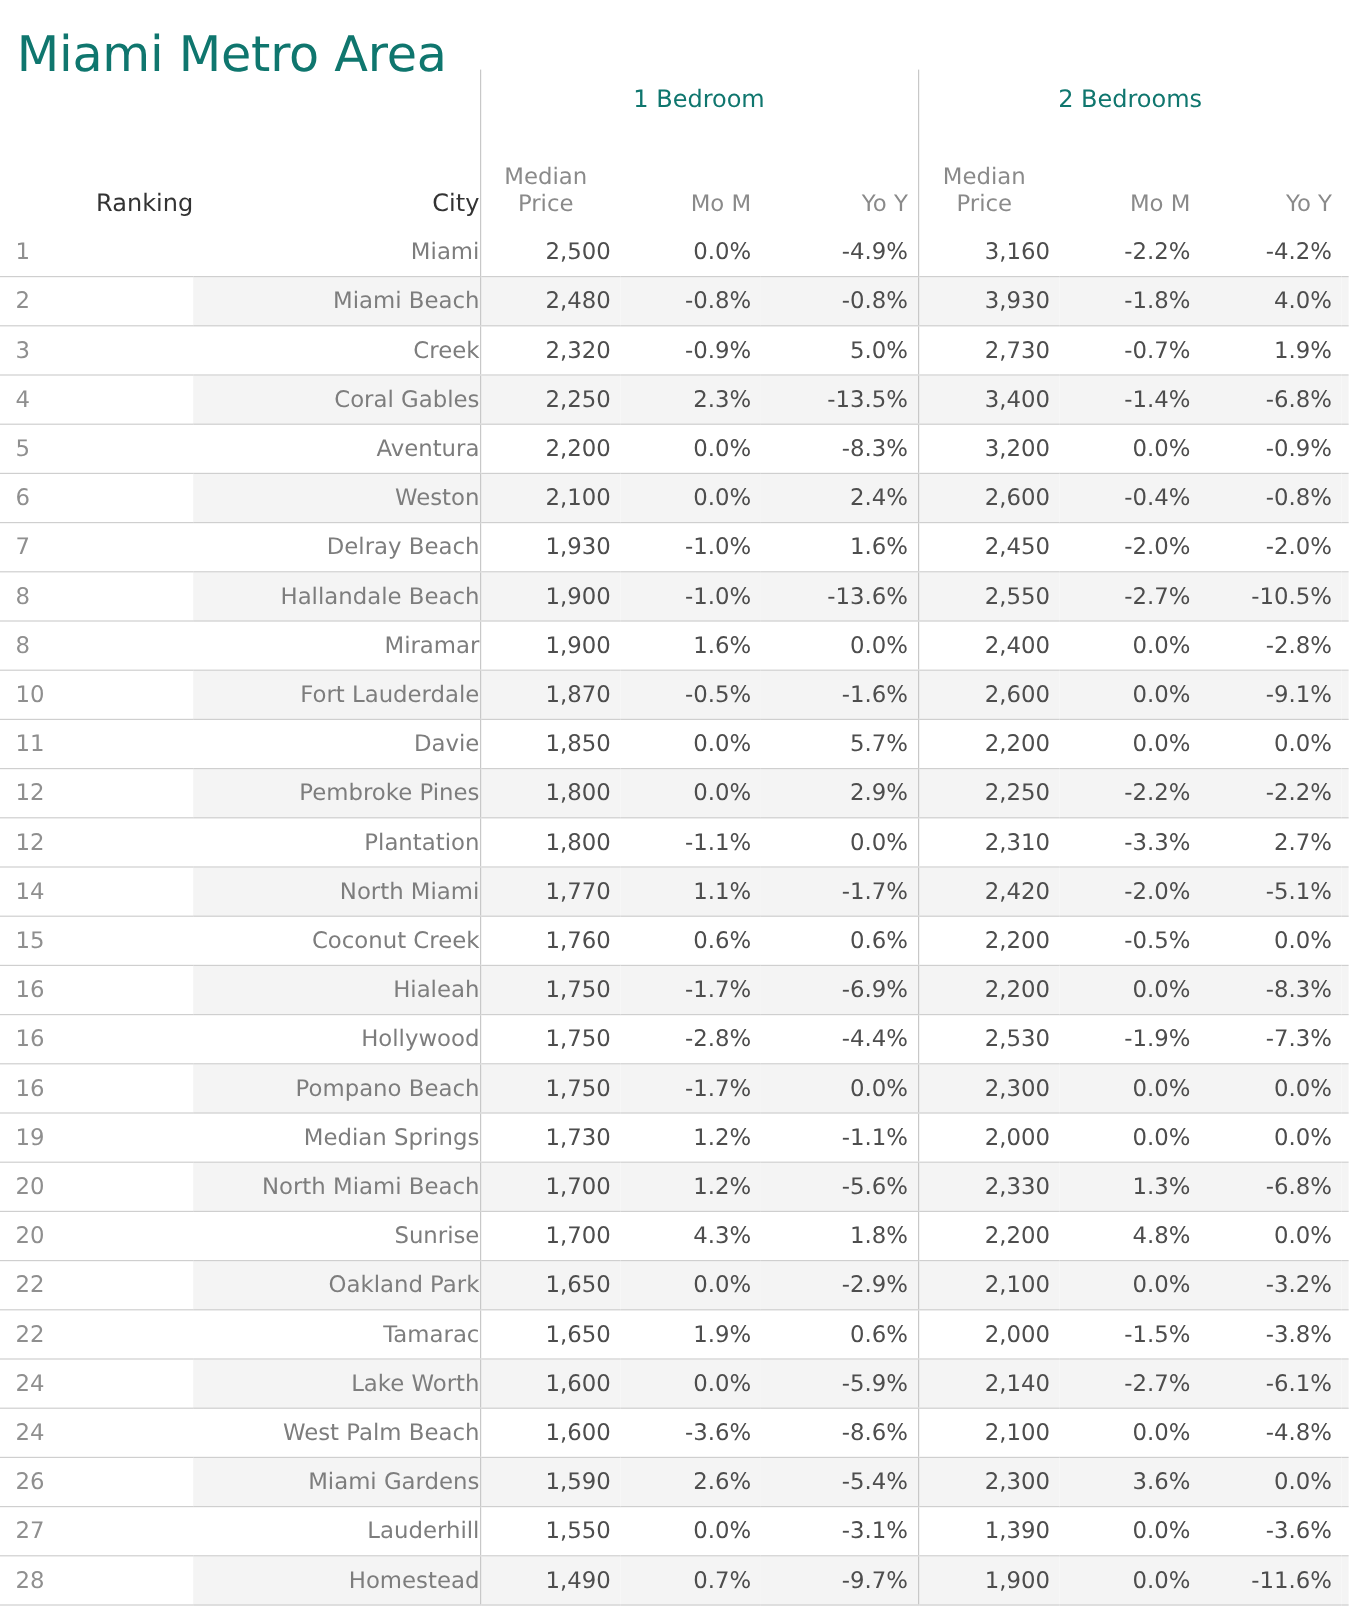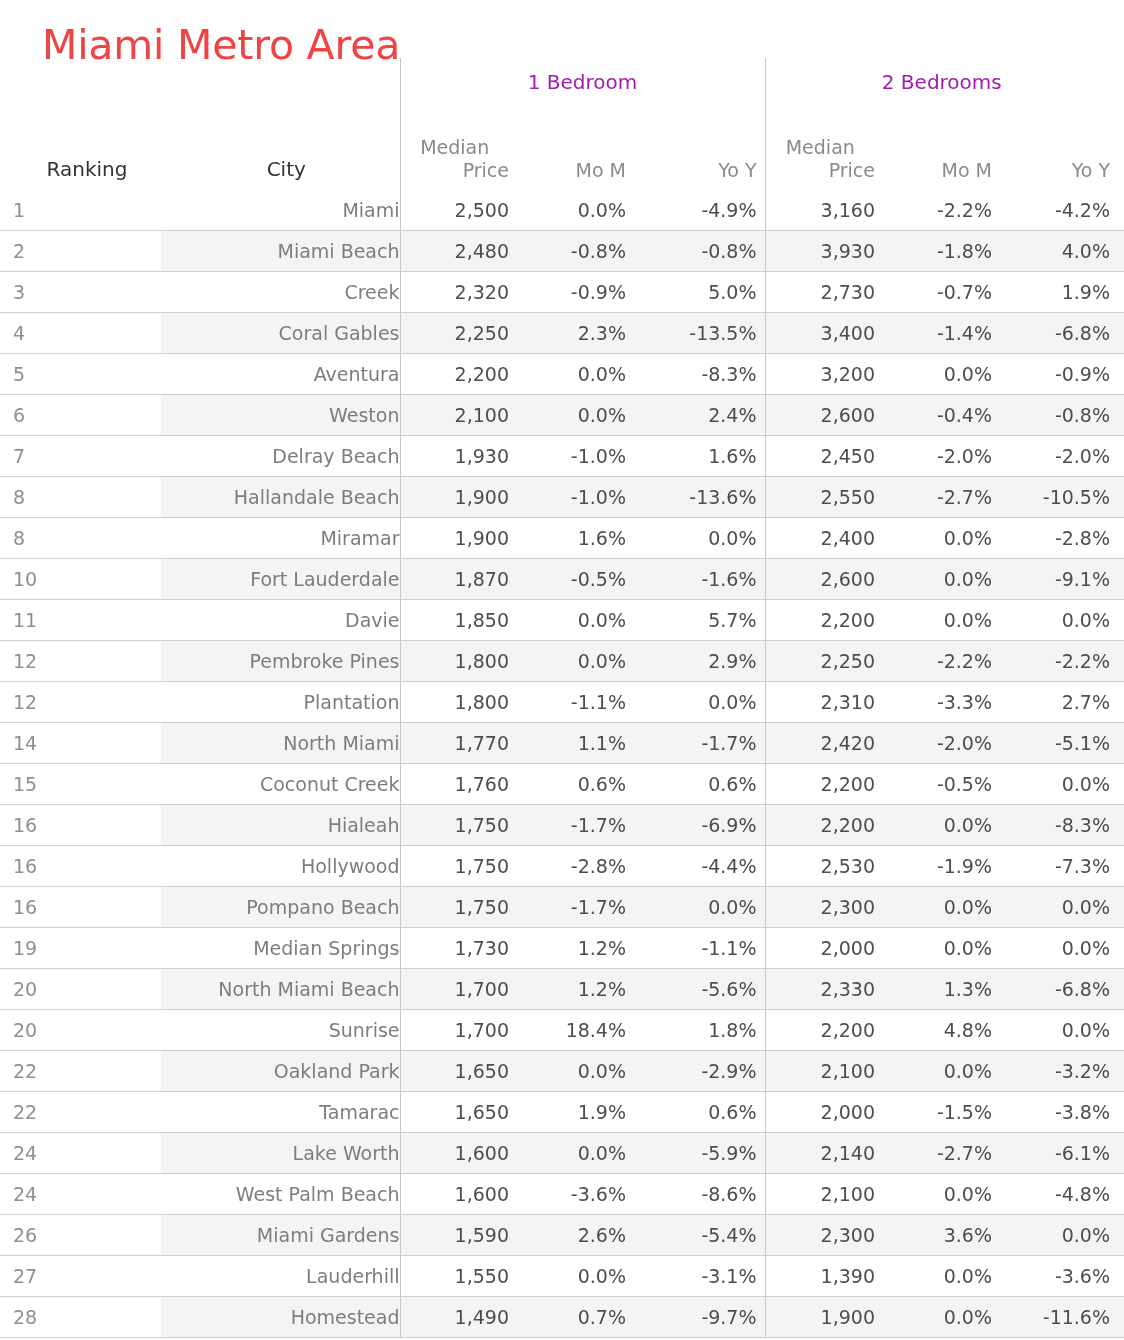--- a/index.html
+++ b/index.html
@@ -10,28 +10,27 @@
   body {
     width: 1124px;
     height: 1340px;
     font-family: "DejaVu Sans", "Liberation Sans", sans-serif;
     overflow: hidden;
     position: relative;
   }
 
   #page-title {
     font-size: 41px;
-    color: #ef4444;
+    color: #0f766e;
     font-weight: 400;
     letter-spacing: -0.2px;
     padding: 18px 0 0 14px;
     line-height: 54px;
     height: 58px;
     box-sizing: border-box;
-    margin-left: 28px;
   }
 
   .table-wrap {
     position: relative;
     width: 1124px;
   }
 
   table.rent-table {
     border-collapse: collapse;
     table-layout: fixed;
@@ -54,42 +53,42 @@
   thead th {
     font-weight: 400;
     padding: 0;
     vertical-align: bottom;
   }
 
   .grp-head {
     height: 48px;
     text-align: center;
     font-size: 20px;
-    color: #a21caf;
+    color: #0f766e;
     vertical-align: middle;
     padding-bottom: 4px;
   }
 
   .sub-head {
     height: 72px;
     font-size: 19px;
     color: #8a8a8a;
     text-align: right;
     padding: 0 8px 8px 0;
     vertical-align: bottom;
     line-height: 23px;
   }
-  .sub-head .two-line { display: block; }
+  .sub-head .two-line { display: block; text-align: center; }
   .sub-head .lead { display: block; text-align: center; }
 
   .left-head {
     height: 120px;
     font-size: 20px;
     color: #333333;
-    text-align: center;
+    text-align: right;
     vertical-align: bottom;
     padding: 0 0 9px 13px;
   }
   .left-head.city-head { padding-left: 12px; }
 
   
   .vline-l { border-left: 1px solid #c8c8c8; }
 
   
   tbody td {
@@ -380,21 +379,21 @@
           <td class="num-cell shaded">-5.6%</td>
           <td class="num-cell shaded vline-l">2,330</td>
           <td class="num-cell shaded">1.3%</td>
           <td class="num-cell shaded">-6.8%</td>
           <td class="pad-cell shaded"></td>
         </tr>
         <tr>
           <td class="rank-cell">20</td>
           <td class="city-cell shaded">Sunrise</td>
           <td class="num-cell shaded vline-l">1,700</td>
-          <td class="num-cell shaded">18.4%</td>
+          <td class="num-cell shaded">4.3%</td>
           <td class="num-cell shaded">1.8%</td>
           <td class="num-cell shaded vline-l">2,200</td>
           <td class="num-cell shaded">4.8%</td>
           <td class="num-cell shaded">0.0%</td>
           <td class="pad-cell"></td>
         </tr>
         <tr class="alt">
           <td class="rank-cell">22</td>
           <td class="city-cell shaded">Oakland Park</td>
           <td class="num-cell shaded vline-l">1,650</td>

